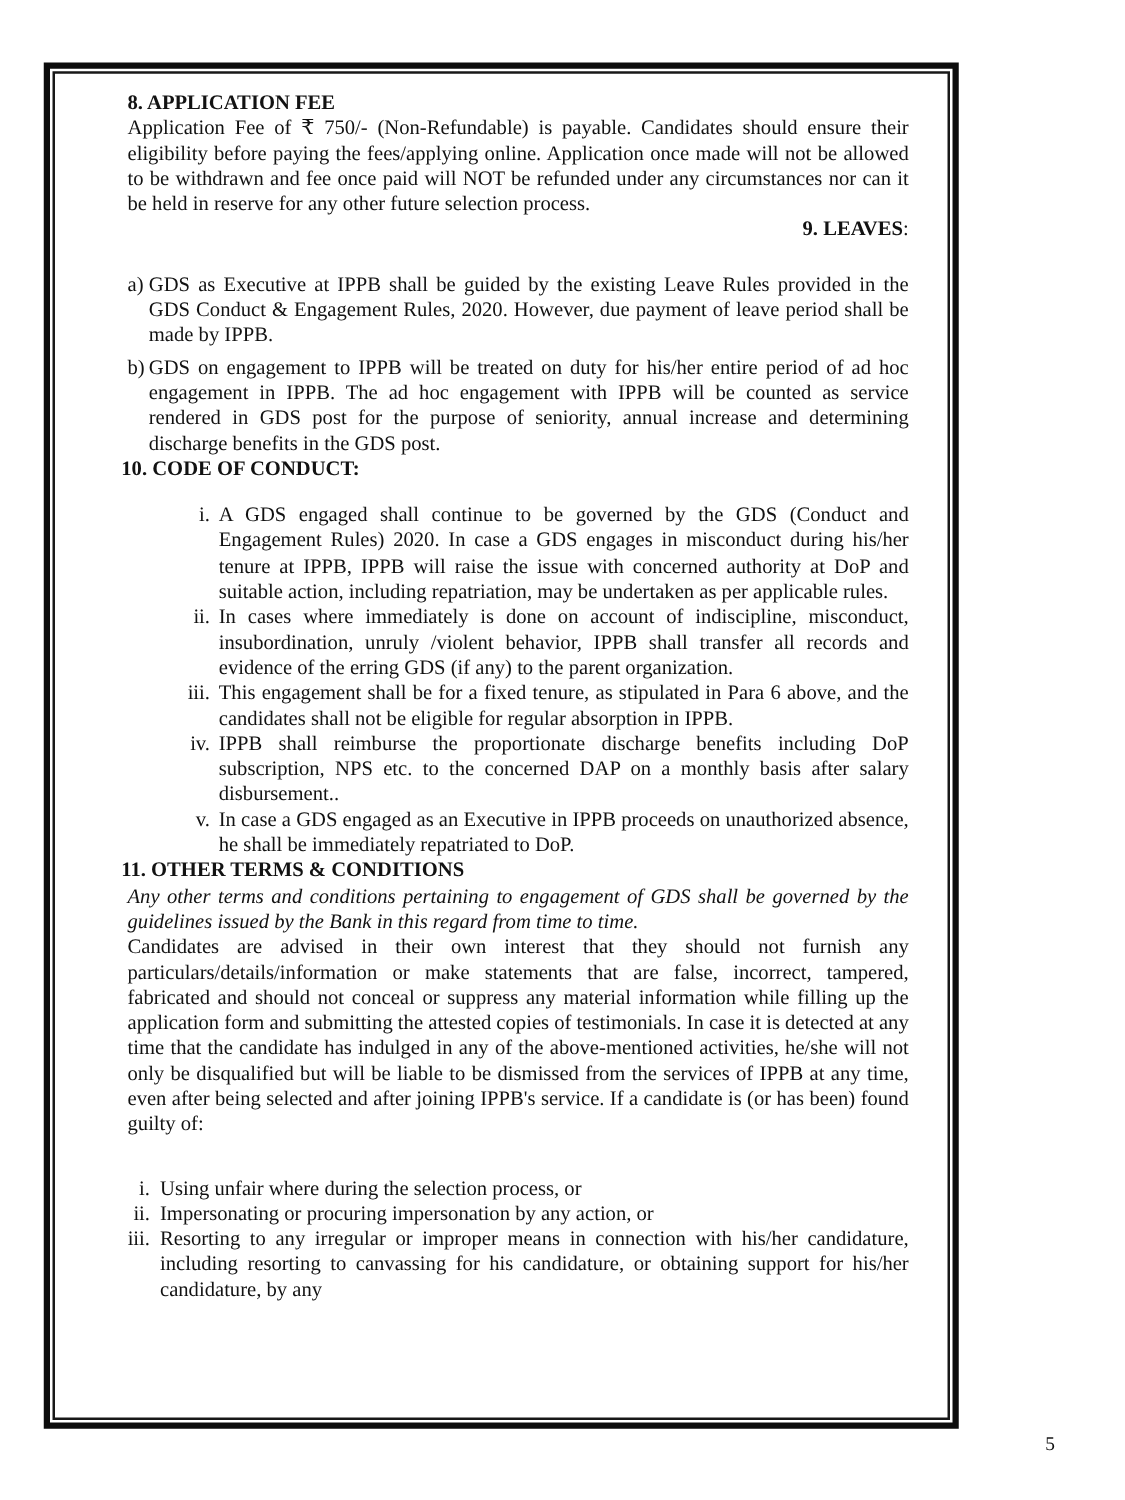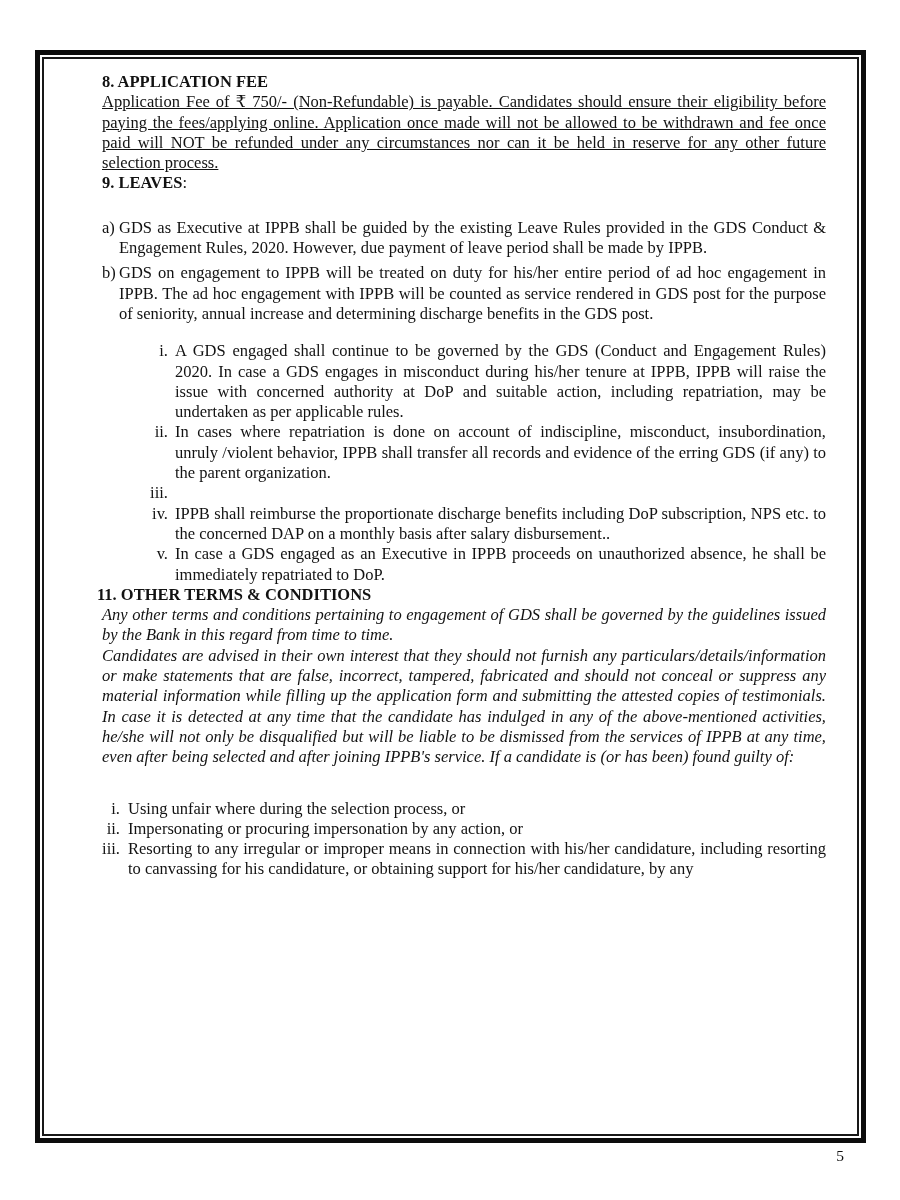--- a/index.html
+++ b/index.html
@@ -11,21 +11,21 @@
     width: 900px;
     height: 1200px;
     position: relative;
     font-family: "Liberation Serif", "DejaVu Serif", serif;
     color: #121212;
   }
   .frame {
     position: absolute;
     left: 35px;
     top: 50px;
-    width: 831px;
+    width: 732px;
     height: 1093px;
     box-sizing: border-box;
     border: 5px solid #0c0c0c;
     background: #ffffff;
   }
   .frame-inner {
     position: absolute;
     inset: 2px;
     border: 2px solid #181818;
     box-sizing: border-box;
@@ -46,29 +46,29 @@
     margin: 0;
     font-weight: 700;
   }
   h2.heading .hsuffix { font-weight: 400; }
   h2.outdent { margin-left: -5px; }
   p.body-par {
     margin: 0;
     text-align: justify;
   }
   .indent { margin-left: 15px; }
-  .mt-h9      { margin-top: 22px; }
-  .mt-p8      { margin-top: 20px; text-decoration: underline; }
+  .mt-h9      { margin-top: 22px; text-align: right; }
+  .mt-p8      { margin-top: 20px; }
   .mt-alpha   { margin-top: 24px; }
   .mt-h10     { margin-top: 43px; }
   .mt-roman   { margin-top: 17px; }
   .mt-h11     { margin-top: 21px; }
   .mt-p11     { margin-top: 14px; font-style: italic; }
   .mt-h12     { margin-top: 24px; }
-  .mt-p12     { margin-top: 20px; font-style: italic; }
+  .mt-p12     { margin-top: 20px; }
   .mt-misc    { margin-top: 31px; }
   .li-row { display: flex; }
   .li-marker { flex: 0 0 auto; }
   .li-text { flex: 1 1 auto; text-align: justify; }
   .alpha-list .li-marker { flex-basis: 17px; }
   .alpha-list .li-row + .li-row { margin-top: 5px; }
   .roman-list .li-marker { flex-basis: 66px; text-align: right; margin-right: 7px; }
   .misc-list .li-marker { flex-basis: 18px; text-align: right; margin-right: 8px; }
   .page-num {
     position: absolute;
@@ -101,31 +101,33 @@
               <span class="li-text">GDS as Executive at IPPB shall be guided by the existing Leave Rules provided in the GDS  Conduct &amp; Engagement Rules, 2020. However, due payment of leave period shall be made by IPPB.</span>
             </div>
             <div class="li-row">
               <span class="li-marker">b)</span>
               <span class="li-text">GDS on engagement to IPPB will be treated on duty for his/her entire period of ad hoc engagement in IPPB. The ad hoc engagement with IPPB will be counted as service rendered in GDS post for the purpose of seniority, annual increase and determining discharge benefits in the GDS post.</span>
             </div>
           </div>
       </section>
 
       <section>
+        <h2 class="heading outdent mt-h10"><span>10. CODE OF CONDUCT:</span></h2>
         <div class="roman-list mt-roman">
             <div class="li-row">
               <span class="li-marker">i.</span>
               <span class="li-text">A GDS engaged shall continue to be governed by the GDS (Conduct and Engagement Rules) 2020. In case a GDS engages in misconduct during his/her tenure at IPPB, IPPB will raise the issue with concerned authority at DoP and suitable action, including repatriation, may be undertaken as per applicable rules.</span>
             </div>
             <div class="li-row">
               <span class="li-marker">ii.</span>
-              <span class="li-text">In cases where repatriation is done on account of indiscipline, misconduct, insubordination, unruly /violent behavior, IPPB shall transfer all records and evidence of the erring GDS (if any) to the parent organization.</span>
+              <span class="li-text">In cases where immediately is done on account of indiscipline, misconduct, insubordination, unruly /violent behavior, IPPB shall transfer all records and evidence of the erring GDS (if any) to the parent organization.</span>
             </div>
             <div class="li-row">
               <span class="li-marker">iii.</span>
+              <span class="li-text">This engagement shall be for a fixed tenure, as stipulated in Para 6 above, and the candidates shall not be eligible for regular absorption in IPPB.</span>
             </div>
             <div class="li-row">
               <span class="li-marker">iv.</span>
               <span class="li-text">IPPB shall reimburse the proportionate discharge benefits including DoP subscription, NPS etc. to the concerned DAP on a monthly basis after salary disbursement..</span>
             </div>
             <div class="li-row">
               <span class="li-marker">v.</span>
               <span class="li-text">In case a GDS engaged as an Executive in IPPB proceeds on unauthorized absence, he shall be immediately repatriated to DoP.</span>
             </div>
           </div>

